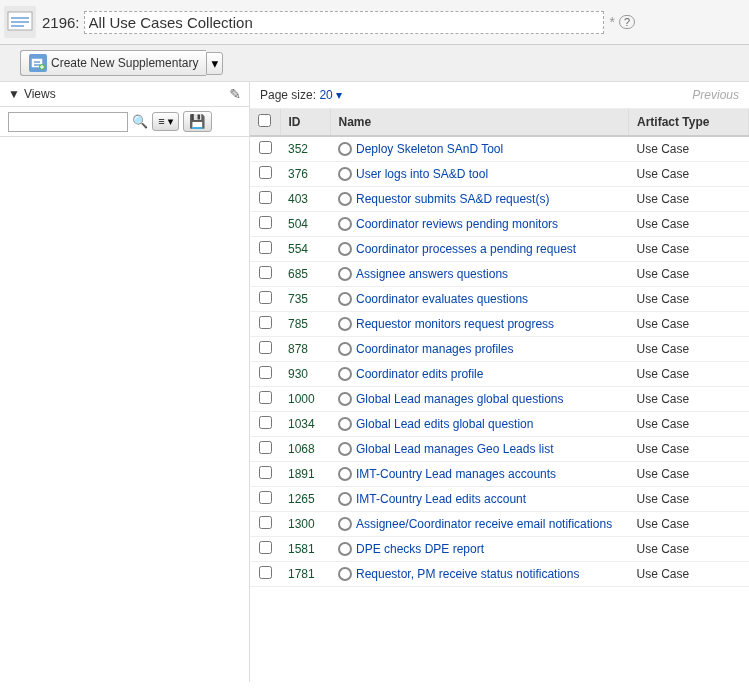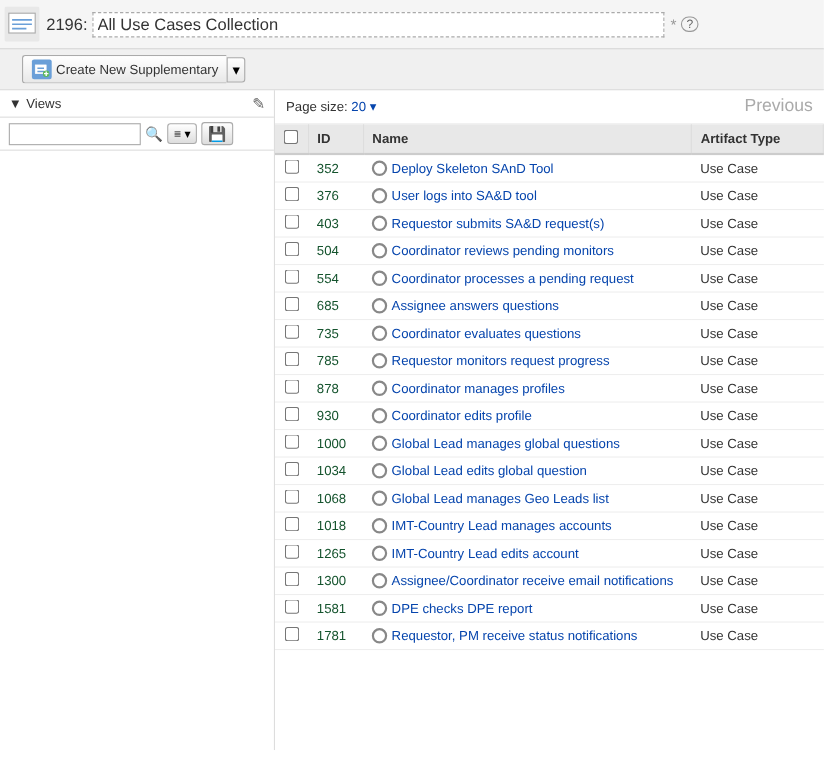--- a/index.html
+++ b/index.html
@@ -32,21 +32,21 @@
     .list-view-btn { display: flex; align-items: center; background: linear-gradient(to bottom, #fff, #ddd); border: 1px solid #aaa; border-radius: 3px; padding: 2px 5px; cursor: pointer; font-size: 11px; }
     .save-btn { background: linear-gradient(to bottom, #fff, #ddd); border: 1px solid #aaa; border-radius: 3px; padding: 2px 5px; cursor: pointer; }
 
     
     .main { display: flex; }
     .sidebar { width: 250px; border-right: 1px solid #ddd; min-height: 600px; }
     .content { flex: 1; padding: 0; }
 
     
     .page-size-row { display: flex; align-items: center; justify-content: space-between; padding: 6px 10px; border-bottom: 1px solid #eee; }
-    .pagination { font-size: 16px; color: #aaa; }
+    .pagination { font-size: 12px; color: #aaa; font-style: italic; }
 
     
     table { width: 100%; border-collapse: collapse; }
     thead th { background: #e8e8e8; border-bottom: 2px solid #ccc; border-right: 1px solid #ddd; padding: 5px 8px; text-align: left; font-size: 12px; font-weight: bold; color: #333; white-space: nowrap; }
     thead th:first-child { width: 30px; }
     tbody tr { border-bottom: 1px solid #eee; }
     tbody td { padding: 4px 8px; font-size: 12px; vertical-align: middle; }
     tbody td:first-child { text-align: center; width: 30px; }
     .id-link { color: #14532d; text-decoration: none; }
     .name-link { color: #0645ad; text-decoration: none; }
@@ -214,21 +214,21 @@
             <td class="artifact-type">Use Case</td>
           </tr>
           <tr>
             <td><input type="checkbox" style=""></td>
             <td><a href="#" class="id-link">1068</a></td>
             <td><span class="use-case-icon"></span><a href="#" class="name-link">Global Lead manages Geo Leads list</a></td>
             <td class="artifact-type">Use Case</td>
           </tr>
           <tr>
             <td><input type="checkbox" style=""></td>
-            <td><a href="#" class="id-link">1018</a></td>
+            <td><a href="#" class="id-link">1891</a></td>
             <td><span class="use-case-icon"></span><a href="#" class="name-link">IMT-Country Lead manages accounts</a></td>
             <td class="artifact-type">Use Case</td>
           </tr>
           <tr>
             <td><input type="checkbox" style=""></td>
             <td><a href="#" class="id-link">1265</a></td>
             <td><span class="use-case-icon"></span><a href="#" class="name-link">IMT-Country Lead edits account</a></td>
             <td class="artifact-type">Use Case</td>
           </tr>
           <tr>

